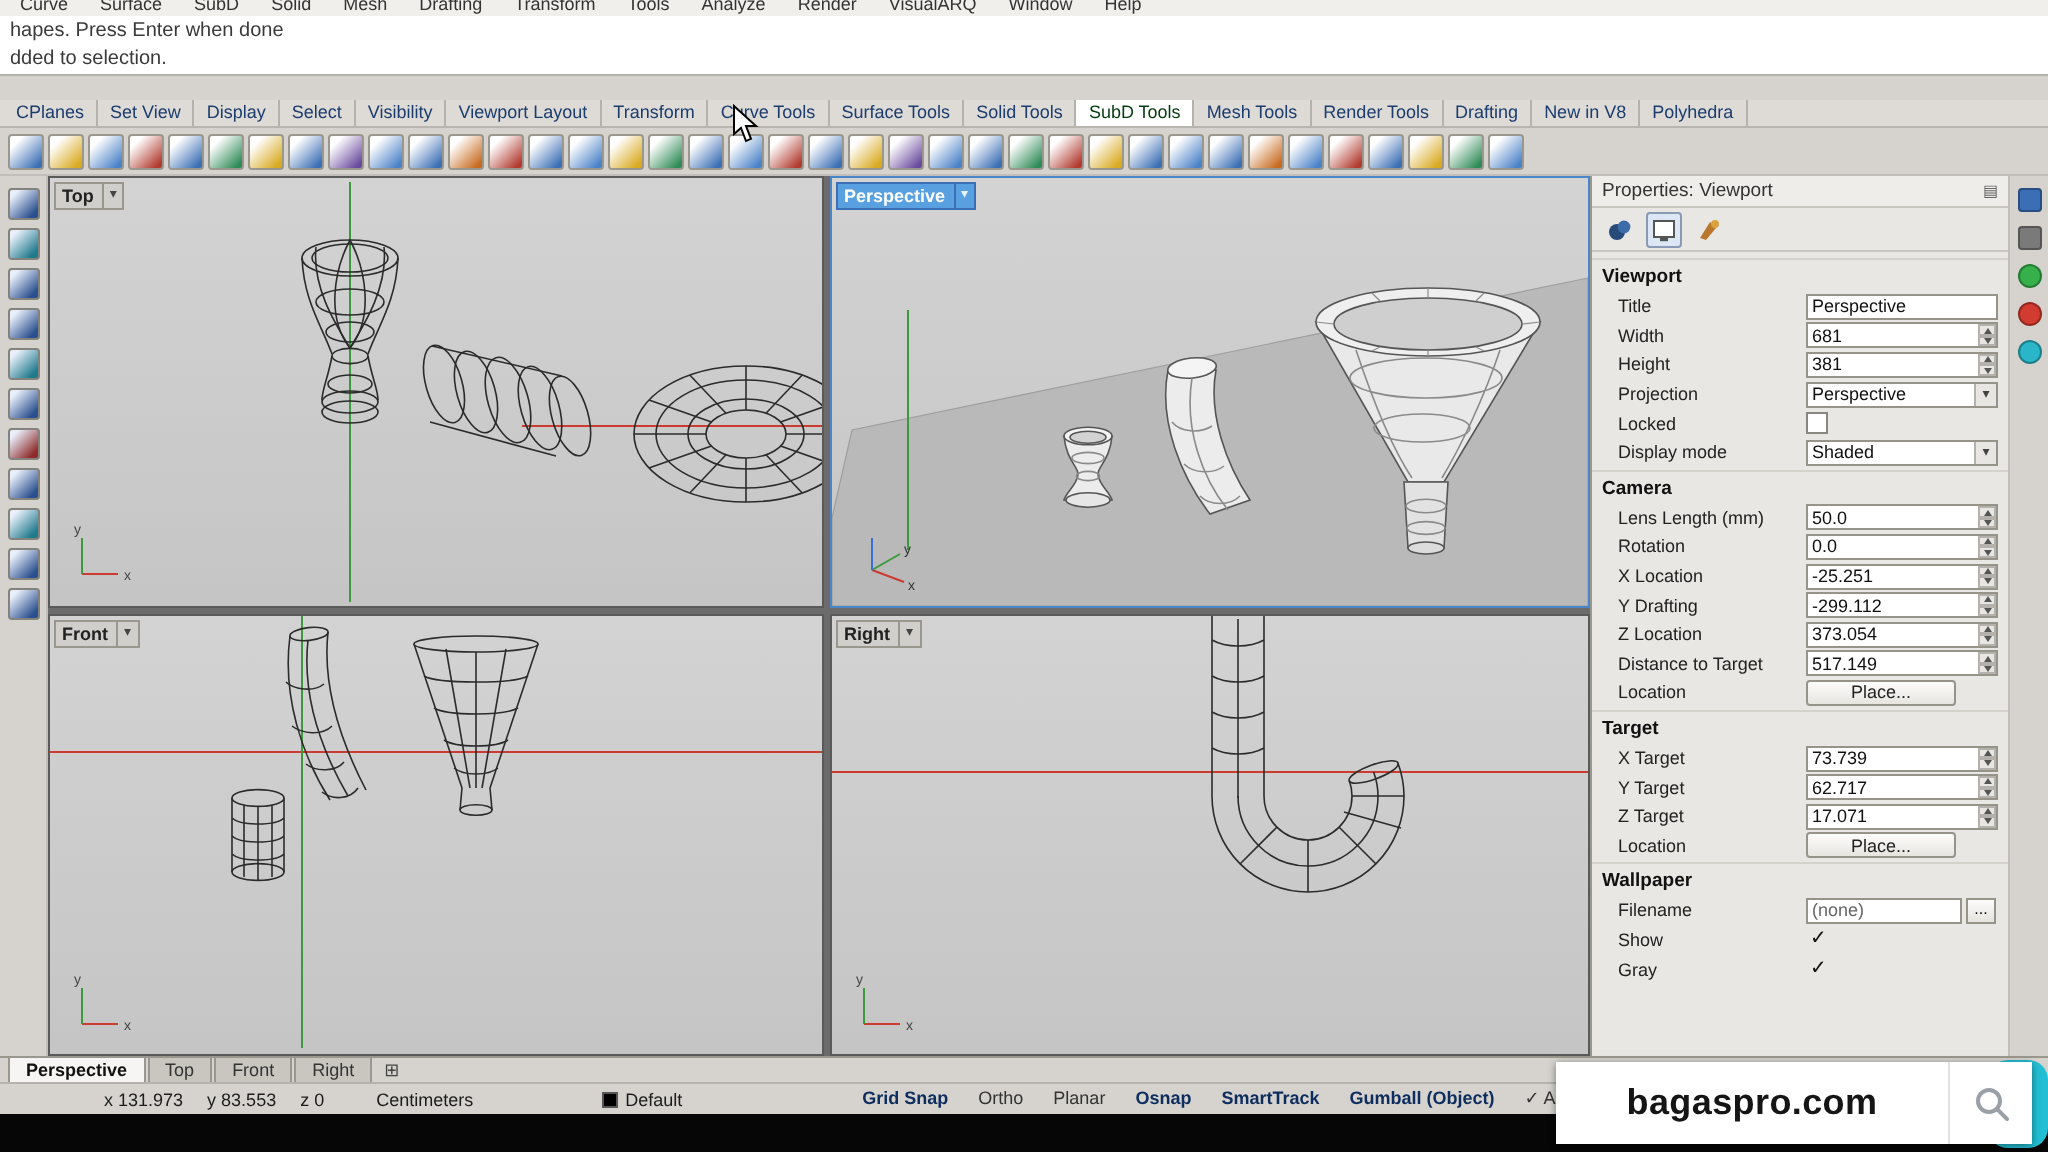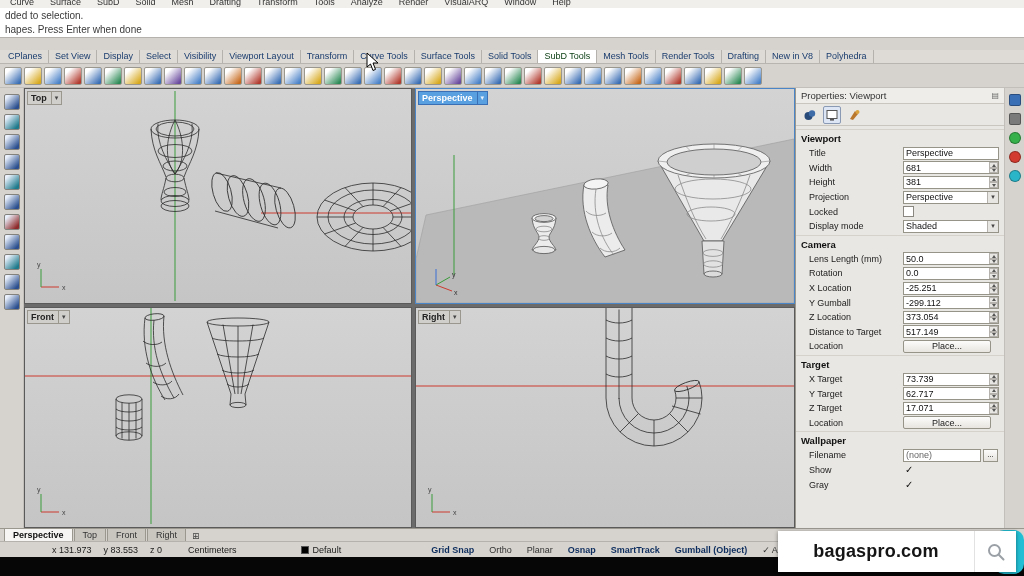--- a/index.html
+++ b/index.html
@@ -55,21 +55,21 @@
   .spinwrap .pinput{padding-right:11px;}
   .spin{position:absolute;right:1px;top:1px;width:9px;height:11px;display:flex;flex-direction:column;}
   .spin div{flex:1;background:#e8e6e2;border:1px solid #b5b2ad;display:flex;align-items:center;justify-content:center;}
   .spin div::after{content:"";border-left:2.5px solid transparent;border-right:2.5px solid transparent;}
   .spin .up::after{border-bottom:3px solid #555;}
   .spin .dn::after{border-top:3px solid #555;}
   .dropdown{width:96px;height:13px;border:1px solid #969389;background:#fff;display:flex;align-items:center;font-size:9px;}
   .dropdown .dval{flex:1;padding-left:2px;color:#111;white-space:nowrap;overflow:hidden;}
   .dropdown .darr{width:11px;height:100%;background:#e8e6e2;border-left:1px solid #b5b2ad;display:flex;align-items:center;justify-content:center;font-size:7px;color:#444;}
   .cbox{width:11px;height:11px;border:1px solid #8a8780;background:#fff;}
-  .pbtn{width:88px;height:13px;border:1px solid #969389;border-radius:2px;background:linear-gradient(#fcfcfb,#e8e5e0);font-size:9px;font-family:inherit;color:#222;}
+  .pbtn{width:75px;height:13px;border:1px solid #969389;border-radius:2px;background:linear-gradient(#fcfcfb,#e8e5e0);font-size:9px;font-family:inherit;color:#222;}
   .checkmark{font-size:10px;font-weight:bold;color:#111;padding-left:2px;}
 
   
   .edgestrip{width:20px;background:#d6d3ce;border-left:1px solid #c2bfba;display:flex;flex-direction:column;align-items:center;gap:7px;padding-top:6px;}
   .edgeicon{width:12px;height:12px;border:1px solid rgba(0,0,0,.3);}
   .edgeicon.circle{border-radius:50%;}
   .edgeicon.square{border-radius:2px;}
 
   
   .vtabs{position:absolute;top:528px;left:0;width:1024px;height:13px;background:#d6d3ce;border-top:1px solid #9a978f;display:flex;align-items:flex-end;padding-left:4px;}
@@ -109,22 +109,22 @@
     <span>Transform</span>
     <span>Tools</span>
     <span>Analyze</span>
     <span>Render</span>
     <span>VisualARQ</span>
     <span>Window</span>
     <span>Help</span>
   </div>
 
 <div class="cmdarea">
+  <div class="cmdline">hapes. Press Enter when done</div>
   <div class="cmdline">dded to selection.</div>
-  <div class="cmdline">hapes. Press Enter when done</div>
 </div>
 <div class="cmdgap"></div>
 
 <div class="tabrow" id="tabrow">
     <span class="tab">CPlanes</span>
     <span class="tab">Set View</span>
     <span class="tab">Display</span>
     <span class="tab">Select</span>
     <span class="tab">Visibility</span>
     <span class="tab">Viewport Layout</span>
@@ -495,21 +495,21 @@
         <div class="prow">
           <span class="plabel">X Location</span>
           <div class="pctl">
             <div class="spinwrap"><input class="pinput" value="-25.251" style=""><div class="spin">
                 <div class="up"></div>
                 <div class="dn"></div>
               </div></div>
           </div>
         </div>
         <div class="prow">
-          <span class="plabel">Y Gumball</span>
+          <span class="plabel">Y Drafting</span>
           <div class="pctl">
             <div class="spinwrap"><input class="pinput" value="-299.112" style=""><div class="spin">
                 <div class="up"></div>
                 <div class="dn"></div>
               </div></div>
           </div>
         </div>
         <div class="prow">
           <span class="plabel">Z Location</span>
           <div class="pctl">

